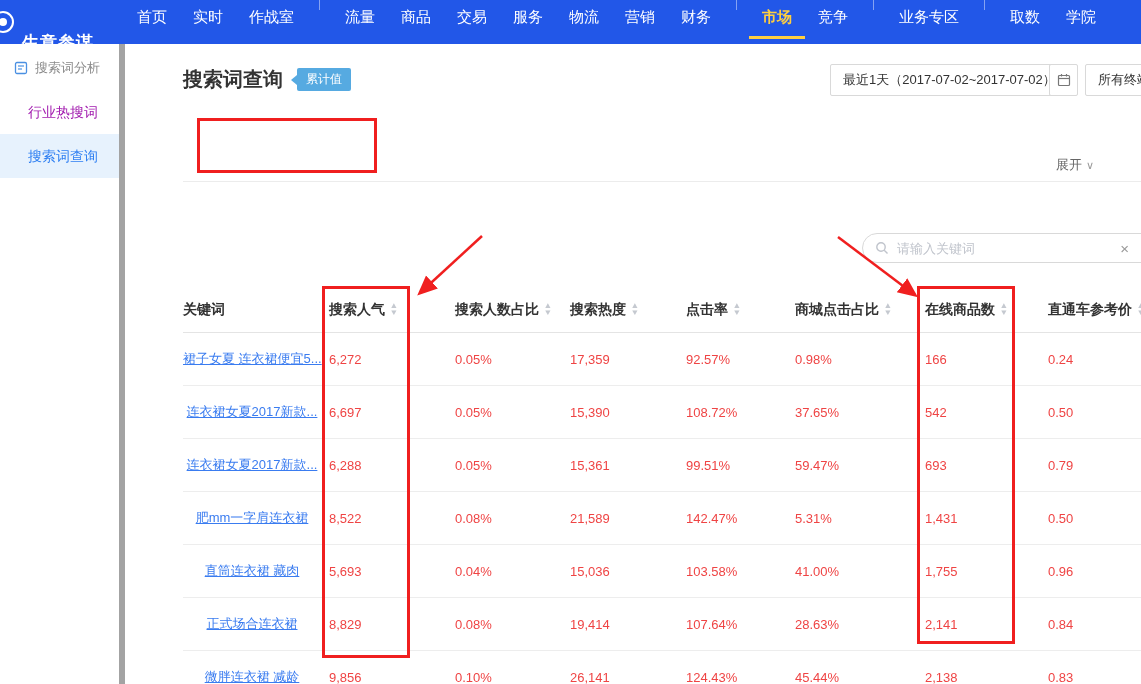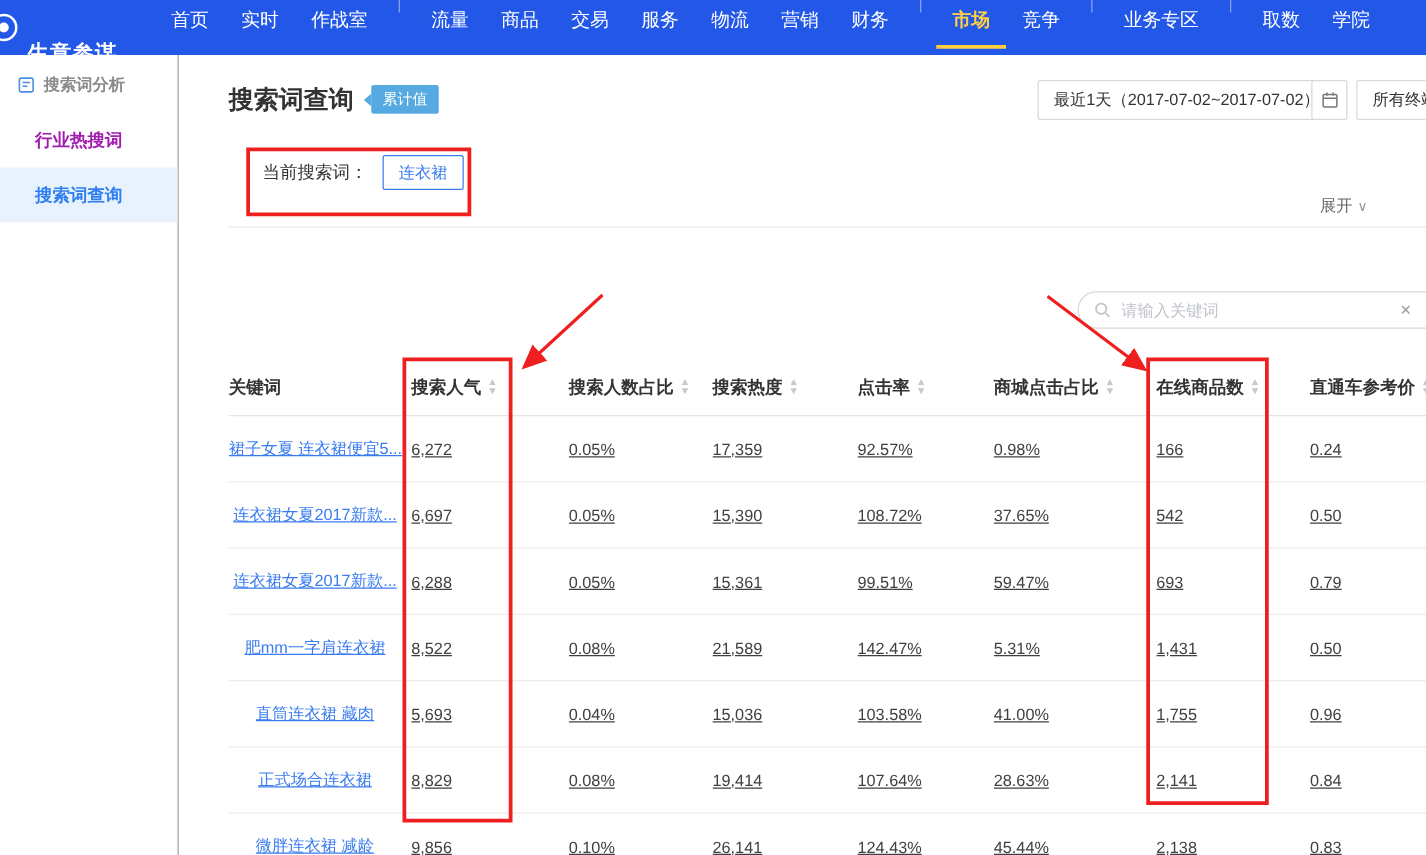--- a/index.html
+++ b/index.html
@@ -14,22 +14,22 @@
                position:relative; }
   .logo-icon::after { content:""; position:absolute; left:5px; top:5px; width:8px; height:8px;
                background:#fff; border-radius:50%; }
   .logo-text { font-size:17px; font-weight:bold; margin-left:8px; letter-spacing:1px;margin-top:40px; }
   .nav-menu { display:flex; height:54px; margin-left:30px; }
   .nav-item { font-size:15px; height:44px; line-height:44px; padding:0 13px; cursor:pointer; white-space:nowrap; }
   .nav-item.active { color:#ffcf40; font-weight:bold; box-shadow:inset 0 -3px 0 #ffcf40; }
   .nav-divider { width:1px; height:15px; background:rgba(255,255,255,.45); margin:0 12px; }
 
   
-  .sidebar { position:absolute; left:0; top:44px; width:143px; height:640px; background:#fff;
-             border-right:1px solid #a3a3a3; z-index:4;font-weight:bold; }
+  .sidebar { position:absolute; left:0; top:44px; width:125px; height:640px; background:#fff;
+             border-right:6px solid #a3a3a3; z-index:4; }
   .side-section { display:flex; align-items:center; padding:15px 12px 13px 14px; color:#8a8a8a; font-size:13px; }
   .side-section svg { margin-right:7px; }
   .side-item { height:44px; line-height:44px; padding-left:28px; font-size:14px; color:#a21caf; cursor:pointer; }
   .side-item.active { background:#e7f2fd; color:#2e7ff2; }
 
   
   .main { position:absolute; left:143px; top:44px; width:998px; height:640px; background:#fff; overflow:hidden; }
   .page-title-row { position:absolute; left:40px; top:22px; display:flex; align-items:center; }
   .page-title { font-size:20px; font-weight:bold; color:#333; }
   .badge { position:relative; margin-left:14px; background:#56aae1; color:#fff; font-size:12px;
@@ -61,21 +61,21 @@
   .clear-x { color:#999; font-size:15px; cursor:pointer; margin-right:20px; }
 
   
   .table-wrap { position:absolute; left:40px; top:244px; width:1010px; }
   .grid-row { display:grid; grid-template-columns:146px 126px 115px 116px 109px 130px 123px 140px; align-items:center; }
   .thead { height:45px; border-bottom:1px solid #e4e4e4; }
   .th { font-size:14px; font-weight:bold; color:#333; display:flex; align-items:center; white-space:nowrap; }
   .sort { display:inline-flex; flex-direction:column; margin-left:5px; line-height:5px; cursor:pointer; }
   .sort i { font-style:normal; font-size:8px; color:#c5c9d0; height:7px; transform:scaleX(1.1); }
   .trow { height:53px; border-bottom:1px solid #ededed; }
-  .td { font-size:13px; color:#404040; white-space:nowrap; overflow:hidden;text-decoration:underline; }
+  .td { font-size:13px; color:#ef4444; white-space:nowrap; overflow:hidden; }
   .td.keyword { color:#3a7cf0; text-decoration:underline; cursor:pointer; padding-right:8px;text-align:center; }
 
   
   .annot { position:absolute; border:3px solid #f01f1f; z-index:20; pointer-events:none; }
   .annot-box-1 { left:197px; top:118px; width:180px; height:55px; }
   .annot-box-2 { left:322px; top:286px; width:88px;  height:372px; }
   .annot-box-3 { left:917px; top:286px; width:98px;  height:358px; }
   .annot-arrows { position:absolute; left:0; top:0; z-index:20; pointer-events:none; }
 </style>
 </head>
@@ -141,24 +141,20 @@
         <rect x="1.5" y="2.5" width="11" height="10" rx="1" fill="none" stroke="#777" stroke-width="1.2"></rect>
         <line x1="1.5" y1="5.5" x2="12.5" y2="5.5" stroke="#777" stroke-width="1.2"></line>
         <line x1="4.5" y1="1" x2="4.5" y2="3.5" stroke="#777" stroke-width="1.2"></line>
         <line x1="9.5" y1="1" x2="9.5" y2="3.5" stroke="#777" stroke-width="1.2"></line>
       </svg>
     </div>
     <div class="terminal-box">
       <span>所有终端</span>
     </div>
 
-    <div class="current-term-row">
-      <span class="current-term-label">当前搜索词：</span>
-      <span class="term-chip">连衣裙</span>
-    </div>
     <div class="expand-btn">
       <span>展开</span>
       <span class="chev">∨</span>
     </div>
 
     <div class="section-divider"></div>
 
     <div class="search-pill">
       <svg width="14" height="14" viewBox="0 0 14 14">
         <circle cx="6" cy="6" r="4.2" fill="none" stroke="#c0c4cc" stroke-width="1.4"></circle>

